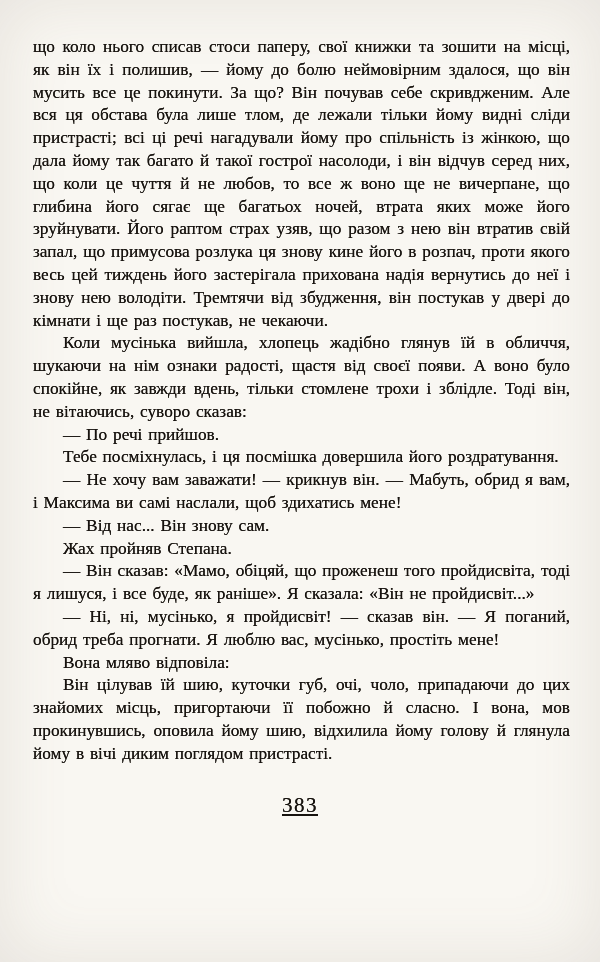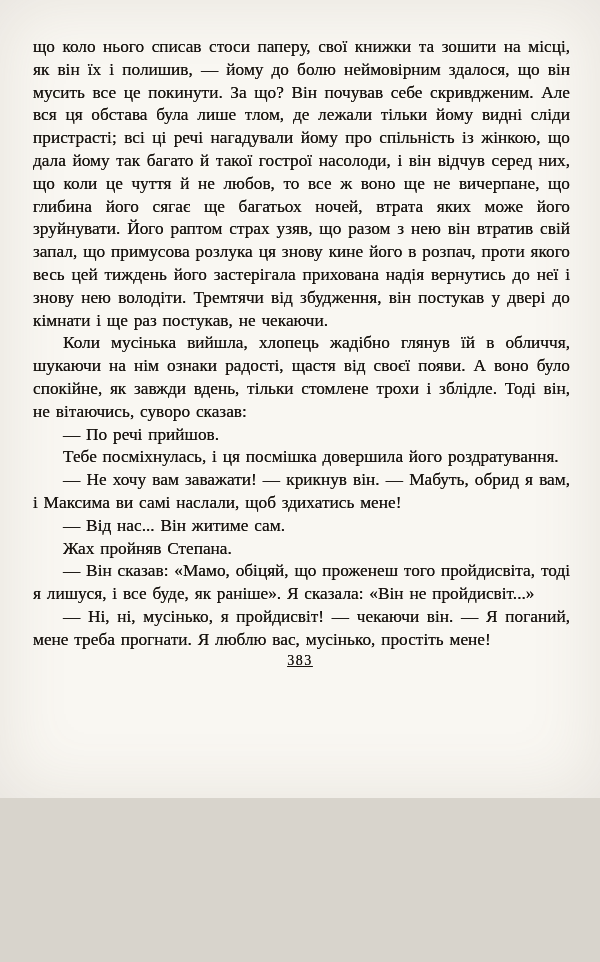--- a/index.html
+++ b/index.html
@@ -3,21 +3,21 @@
 <meta charset="utf-8">
 <style>
   html, body {
     margin: 0;
     padding: 0;
     background: #d8d4cc;
   }
   .page {
     position: relative;
     width: 600px;
-    height: 798px;
+    height: 962px;
     margin: 0 auto;
     background: #f9f7f2;
     box-shadow: inset 0 0 70px rgba(120, 108, 90, 0.14);
     overflow: hidden;
     font-family: "Liberation Serif", "DejaVu Serif", serif;
     color: #17130f;
   }
   .text-block {
     padding: 36px 30px 0 33px;
     font-size: 17.3px;
@@ -28,37 +28,39 @@
     hyphens: auto;
   }
   .text-block p.para {
     margin: 0;
     text-indent: 30px;
   }
   .text-block p.para.no-indent {
     text-indent: 0;
   }
   .page-number {
-    margin-top: 1px;
+    margin-top: 27px;
     text-align: center;
-    font-size: 14px;
+    font-size: 21px;
     letter-spacing: 1.5px;
     text-shadow: 0 0 0.45px rgba(20, 15, 10, 0.85);
     text-decoration: underline;
   }
 </style>
 </head>
 <body>
 
 <div class="page">
   <div class="text-block" id="text-block">
       <p class="para no-indent">що коло нього списав стоси паперу, свої книжки та зошити на місці, як він їх і полишив, — йому до болю неймовірним здалося, що він мусить все це покинути. За що? Він почував себе скривдженим. Але вся ця обстава була лише тлом, де лежали тільки йому видні сліди пристрасті; всі ці речі нагадували йому про спільність із жінкою, що дала йому так багато й такої гострої насолоди, і він відчув серед них, що коли це чуття й не любов, то все ж воно ще не вичерпане, що глибина його сягає ще багатьох ночей, втрата яких може його зруйнувати. Його раптом страх узяв, що разом з нею він втратив свій запал, що примусова розлука ця знову кине його в розпач, проти якого весь цей тиждень його застерігала прихована надія вернутись до неї і знову нею володіти. Тремтячи від збудження, він постукав у двері до кімнати і ще раз постукав, не чекаючи.</p>
       <p class="para">Коли мусінька вийшла, хлопець жадібно глянув їй в обличчя, шукаючи на нім ознаки радості, щастя від своєї появи. А воно було спокійне, як завжди вдень, тільки стомлене трохи і зблідле. Тоді він, не вітаючись, суворо сказав:</p>
       <p class="para">— По речі прийшов.</p>
       <p class="para">Тебе посміхнулась, і ця посмішка довершила його роздратування.</p>
       <p class="para">— Не хочу вам заважати! — крикнув він. — Мабуть, обрид я вам, і Максима ви самі наслали, щоб здихатись мене!</p>
-      <p class="para">— Від нас... Він житиме сам.</p>
+      <p class="para">— Від нас... Він знову сам.</p>
       <p class="para">Жах пройняв Степана.</p>
       <p class="para">— Він сказав: «Мамо, обіцяй, що проженеш того пройдисвіта, тоді я лишуся, і все буде, як раніше». Я сказала: «Він не пройдисвіт...»</p>
-      <p class="para">— Ні, ні, мусінько, я пройдисвіт! — чекаючи він. — Я поганий, мене треба прогнати. Я люблю вас, мусінько, простіть мене!</p>
+      <p class="para">— Ні, ні, мусінько, я пройдисвіт! — сказав він. — Я поганий, обрид треба прогнати. Я люблю вас, мусінько, простіть мене!</p>
+      <p class="para">Вона мляво відповіла:</p>
+      <p class="para">Він цілував їй шию, куточки губ, очі, чоло, припадаючи до цих знайомих місць, пригортаючи її побожно й сласно. І вона, мов прокинувшись, оповила йому шию, відхилила йому голову й глянула йому в вічі диким поглядом пристрасті.</p>
     </div>
   <div class="page-number">383</div>
 </div>
 
 </body></html>

